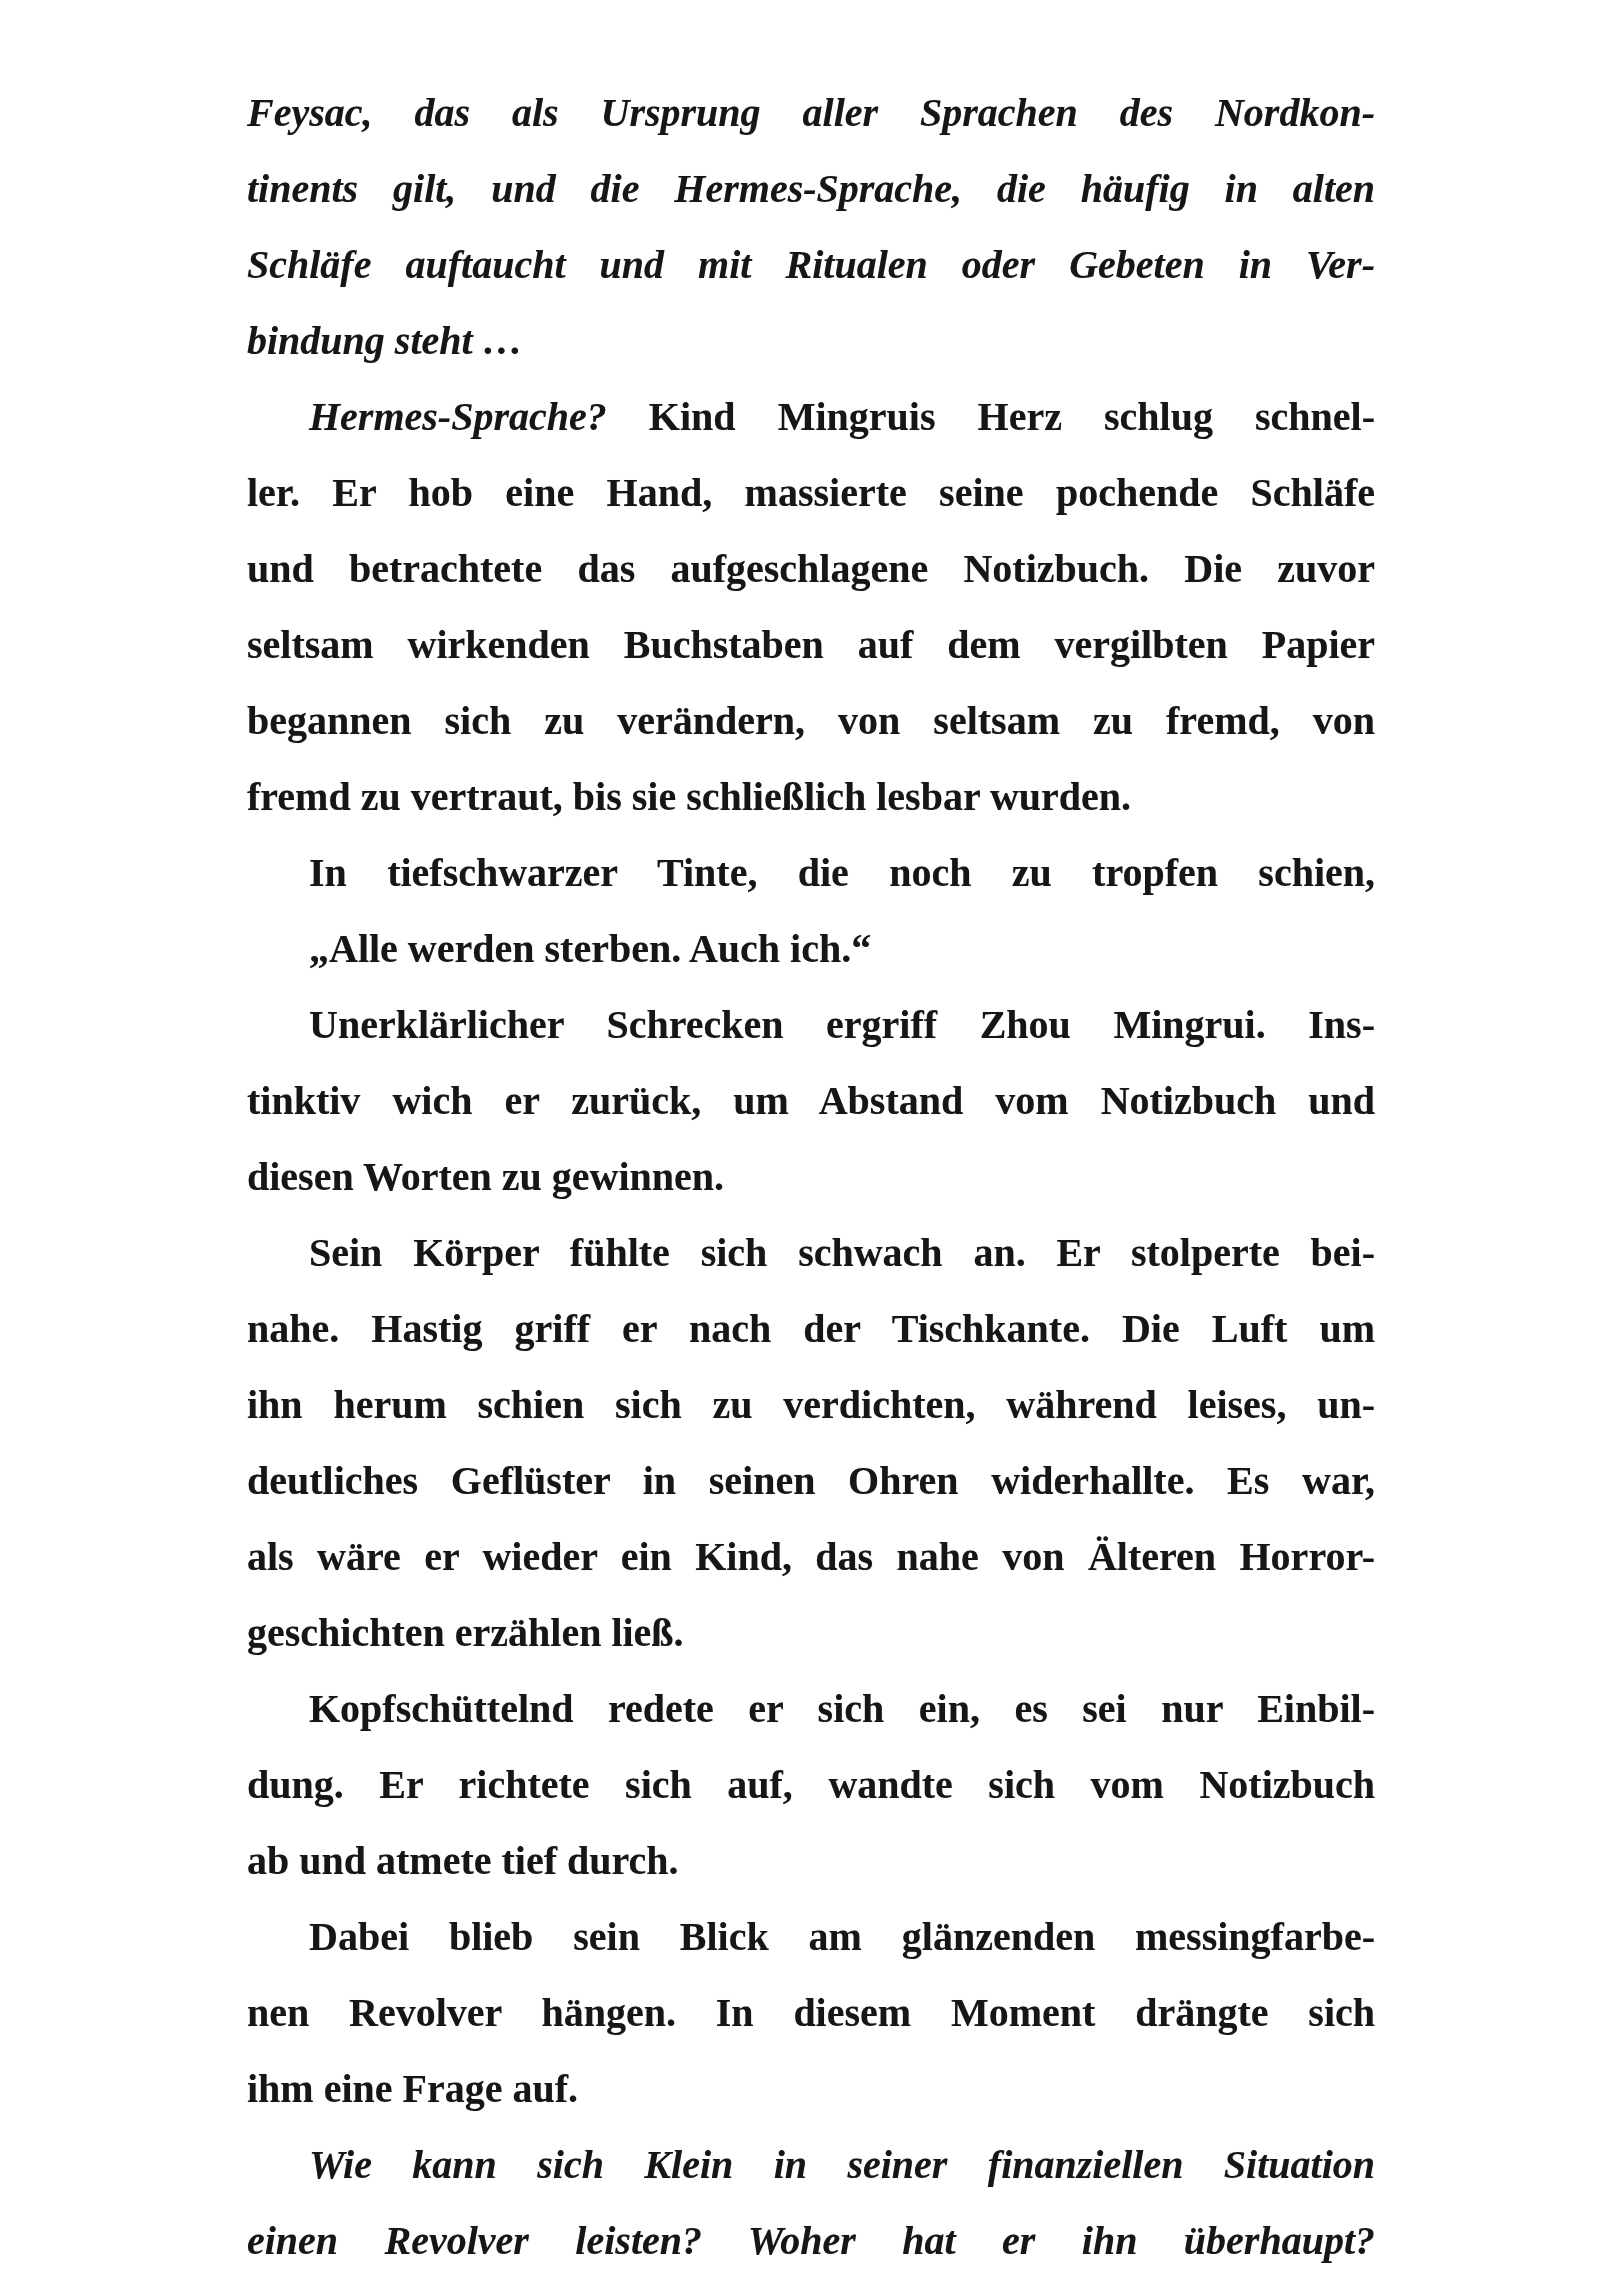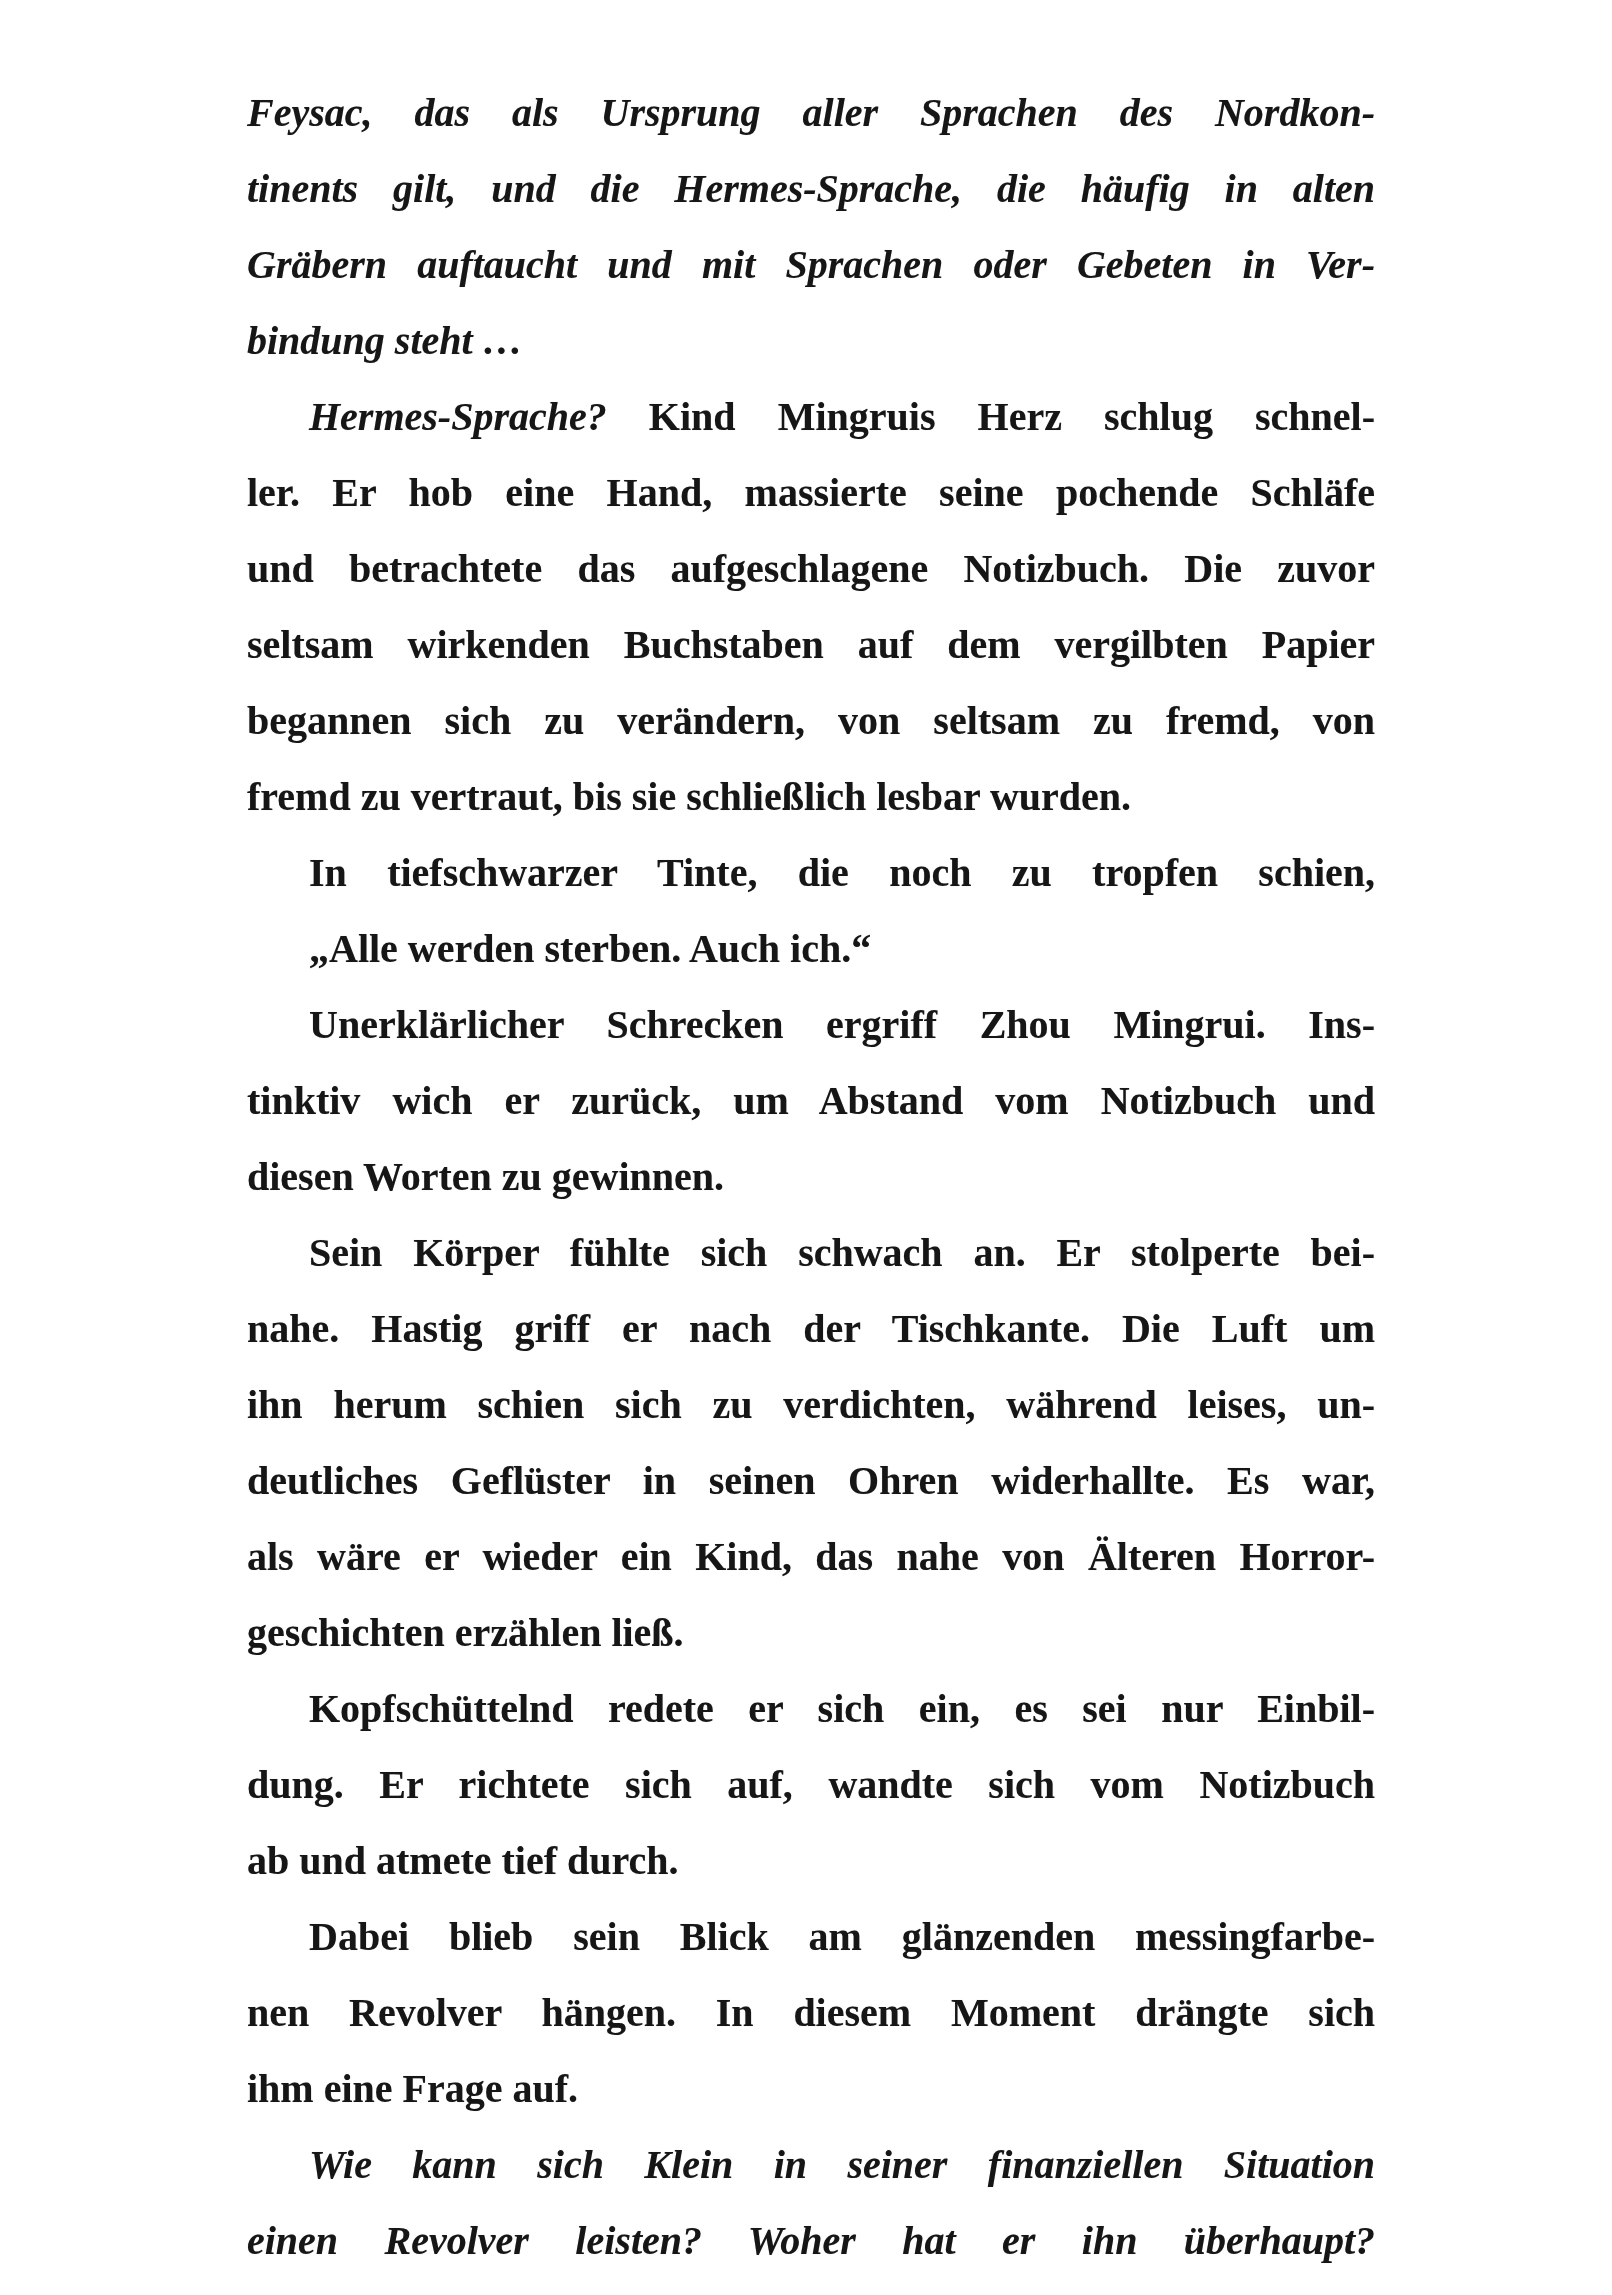--- a/index.html
+++ b/index.html
@@ -41,21 +41,21 @@
   .ind {
     text-indent: 62px;
   }
 </style>
 </head>
 <body>
 
 <main class="page">
   <p class="ln ital">Feysac, das als Ursprung aller Sprachen des Nordkon-</p>
   <p class="ln ital">tinents gilt, und die Hermes-Sprache, die häufig in alten</p>
-  <p class="ln ital">Gräbern auftaucht und mit Sprachen oder Gebeten in Ver-</p>
+  <p class="ln ital">Schläfe auftaucht und mit Ritualen oder Gebeten in Ver-</p>
   <p class="ln ital last">bindung steht …</p>
 
   <p class="ln ind"><span class="ital">Hermes-Sprache?</span><span> Kind Mingruis Herz schlug schnel-</span></p>
   <p class="ln">ler. Er hob eine Hand, massierte seine pochende Schläfe</p>
   <p class="ln">und betrachtete das aufgeschlagene Notizbuch. Die zuvor</p>
   <p class="ln">seltsam wirkenden Buchstaben auf dem vergilbten Papier</p>
   <p class="ln">begannen sich zu verändern, von seltsam zu fremd, von</p>
   <p class="ln last">fremd zu vertraut, bis sie schließlich lesbar wurden.</p>
 
 

